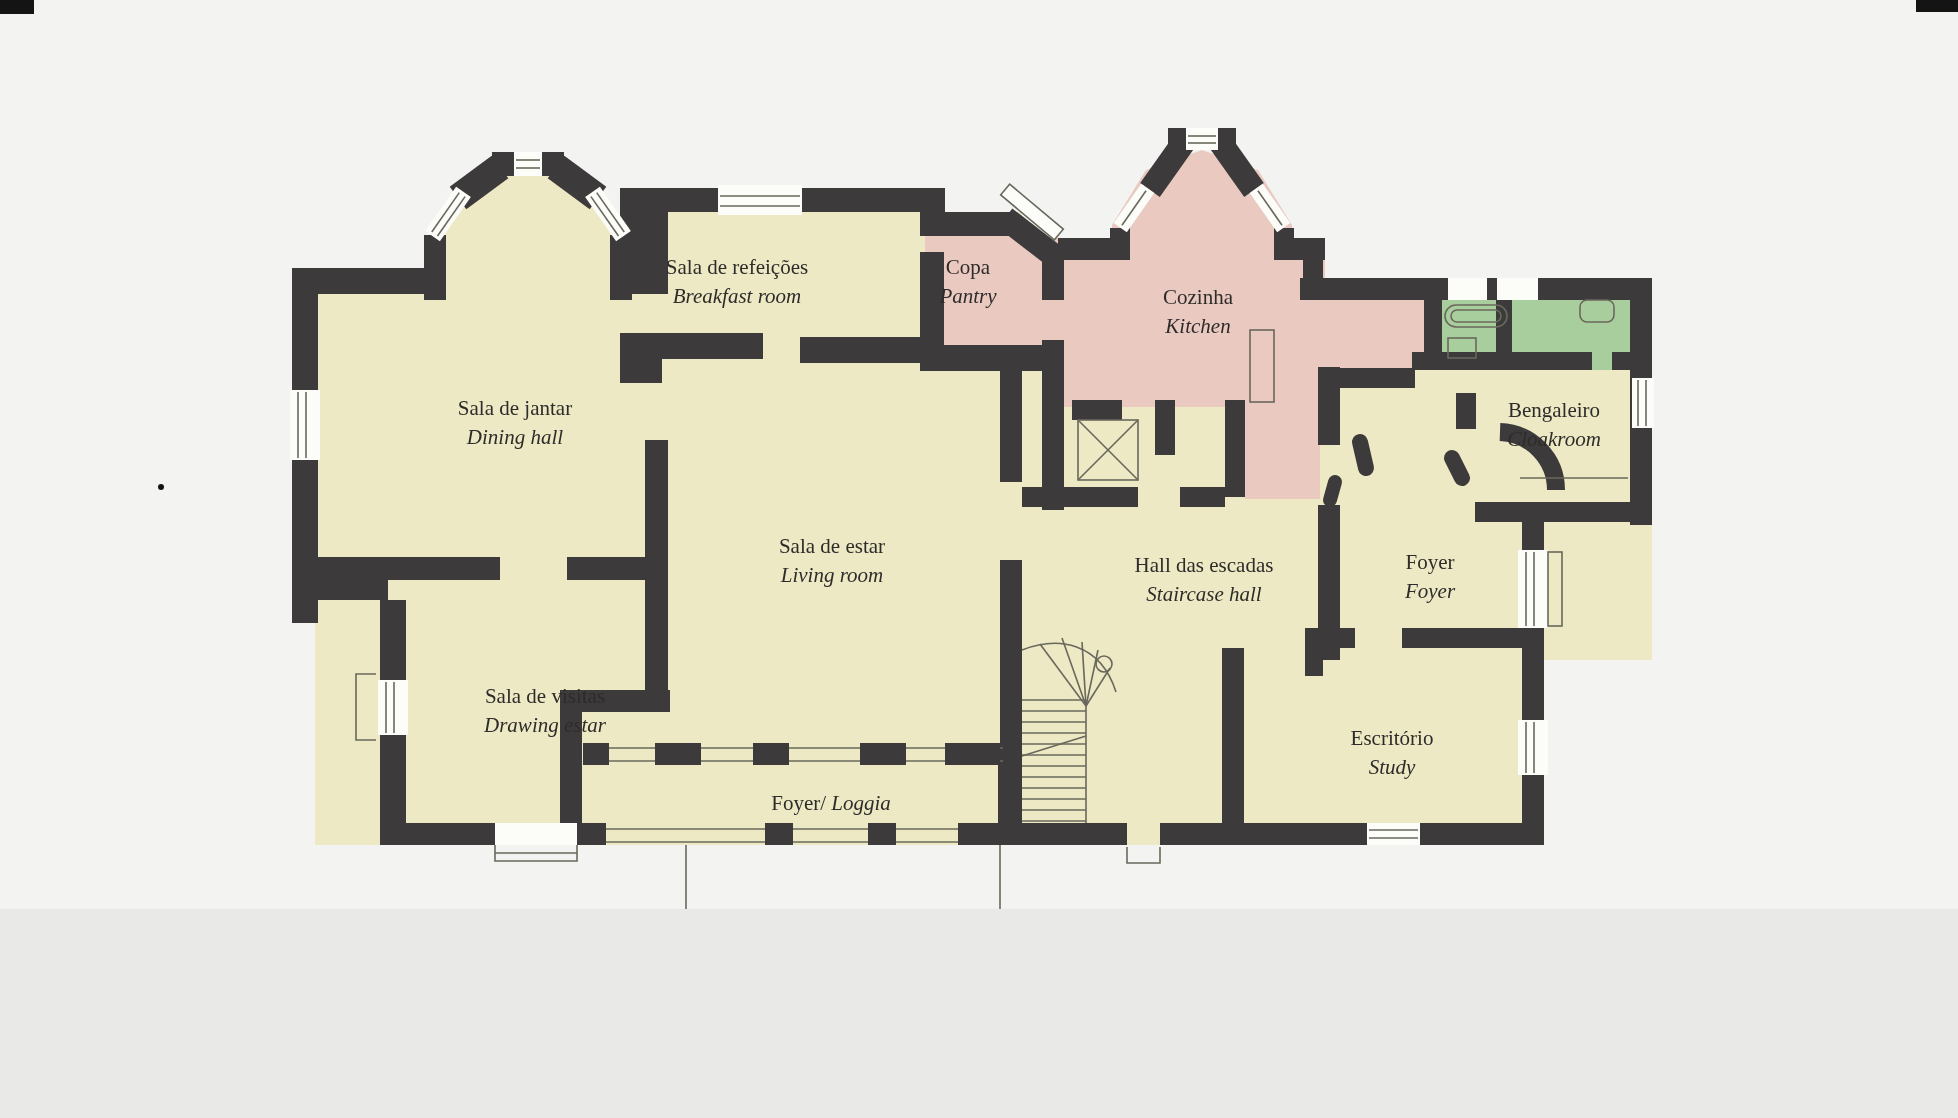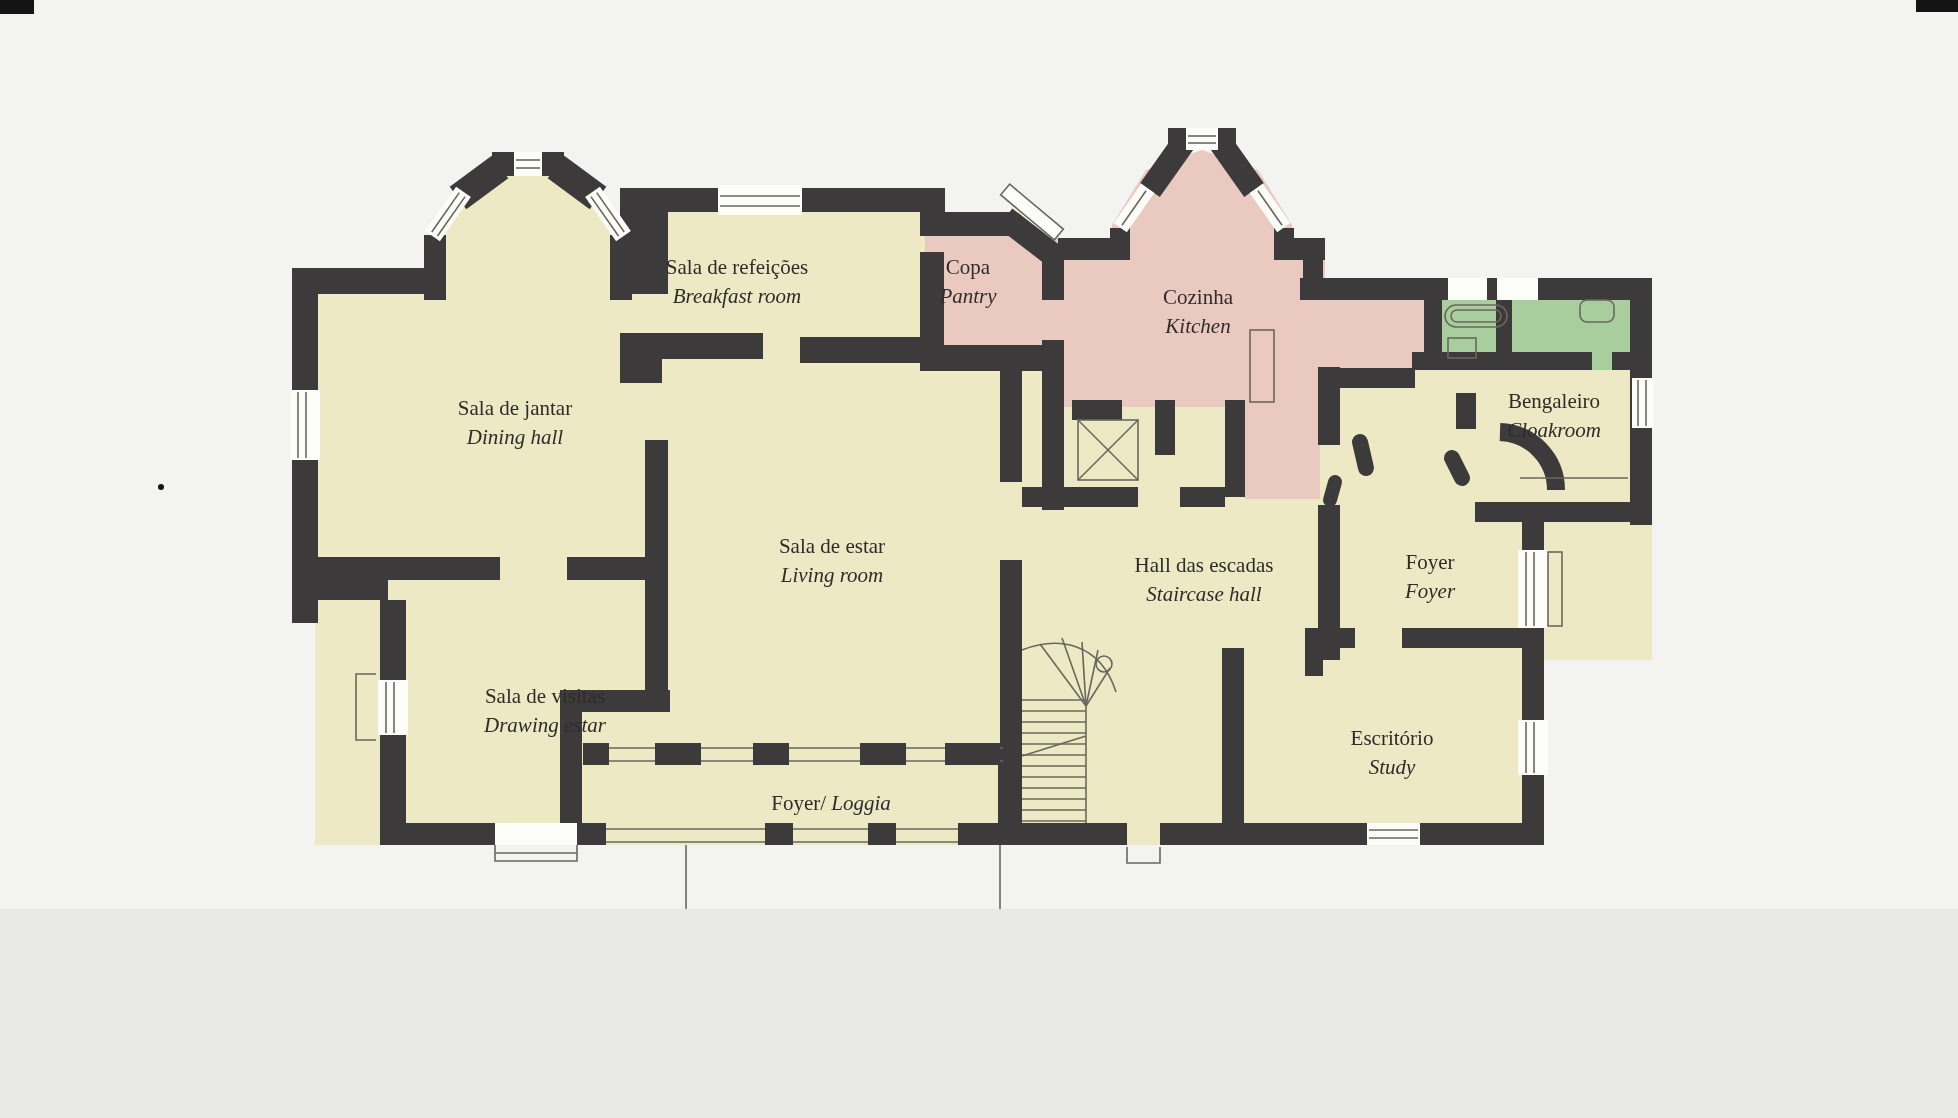--- a/index.html
+++ b/index.html
@@ -284,21 +284,21 @@
   <span class="en">Living room</span>
 </div>
 <div class="lbl" style="left:1204px;top:580px">
   <span class="pt">Hall das escadas</span>
   <span class="en">Staircase hall</span>
 </div>
 <div class="lbl" style="left:1430px;top:577px">
   <span class="pt">Foyer</span>
   <span class="en">Foyer</span>
 </div>
-<div class="lbl" style="left:1554px;top:416px">
+<div class="lbl" style="left:1554px;top:425px">
   <span class="pt">Bengaleiro</span>
   <span class="en">Cloakroom</span>
 </div>
 <div class="lbl" style="left:545px;top:711px">
   <span class="pt">Sala de visitas</span>
   <span class="en">Drawing estar</span>
 </div>
 <div class="lbl" style="left:1392px;top:753px">
   <span class="pt">Escritório</span>
   <span class="en">Study</span>

